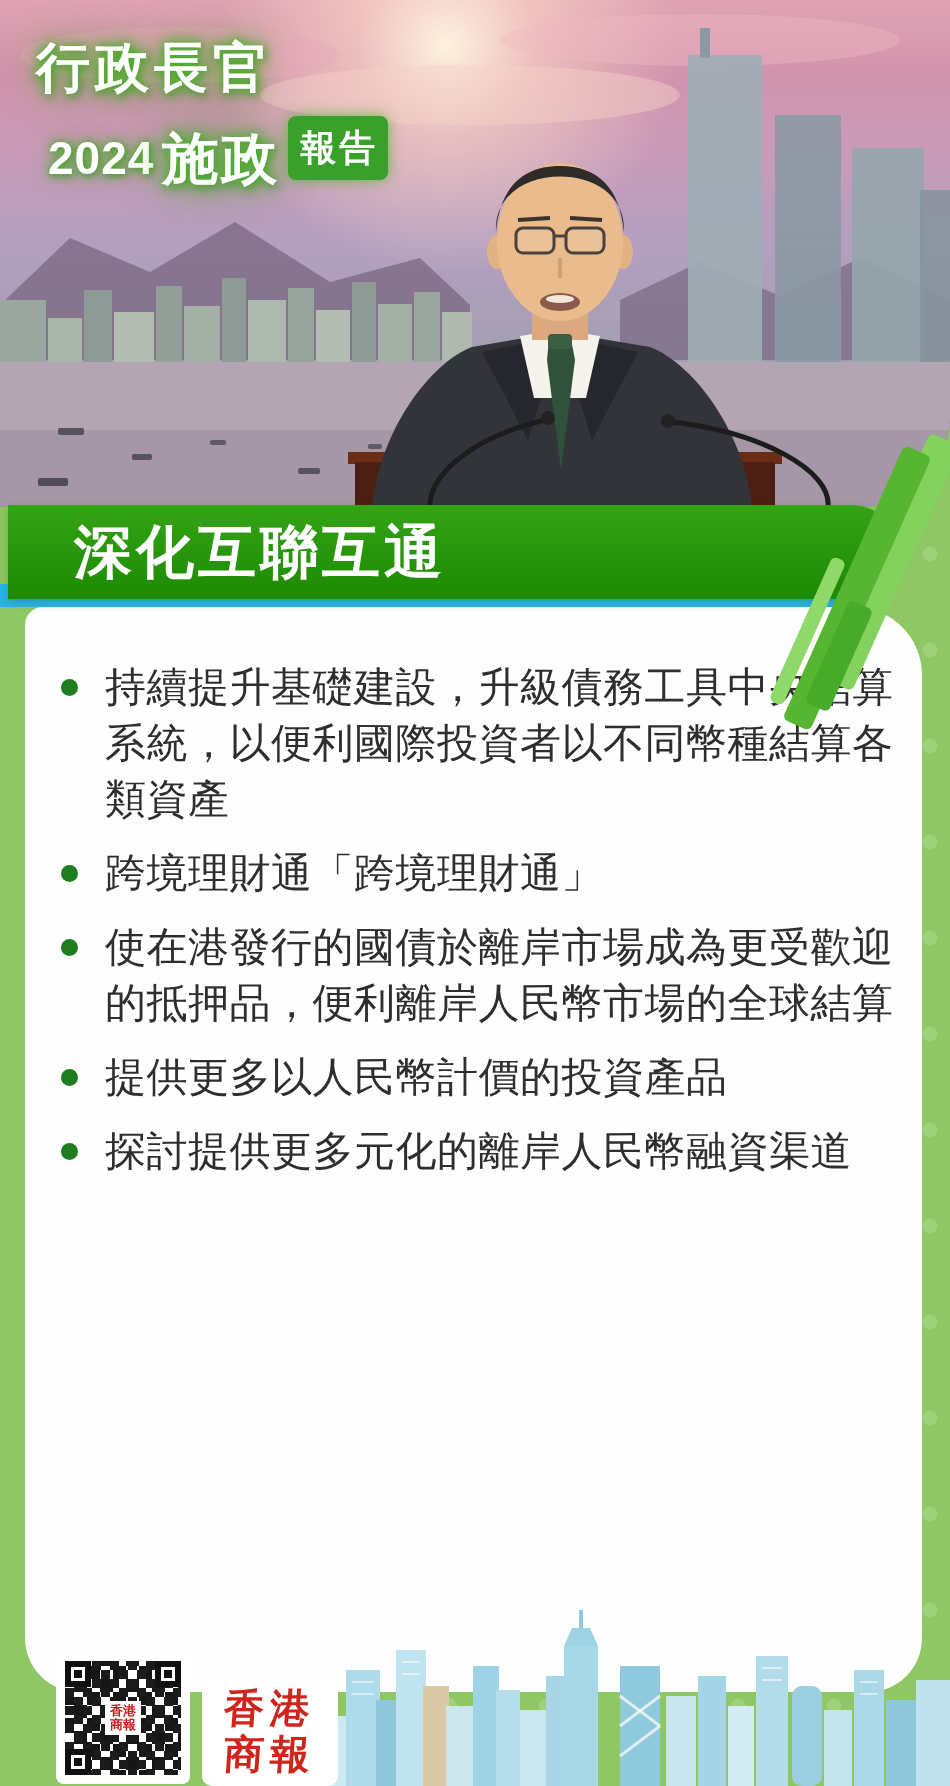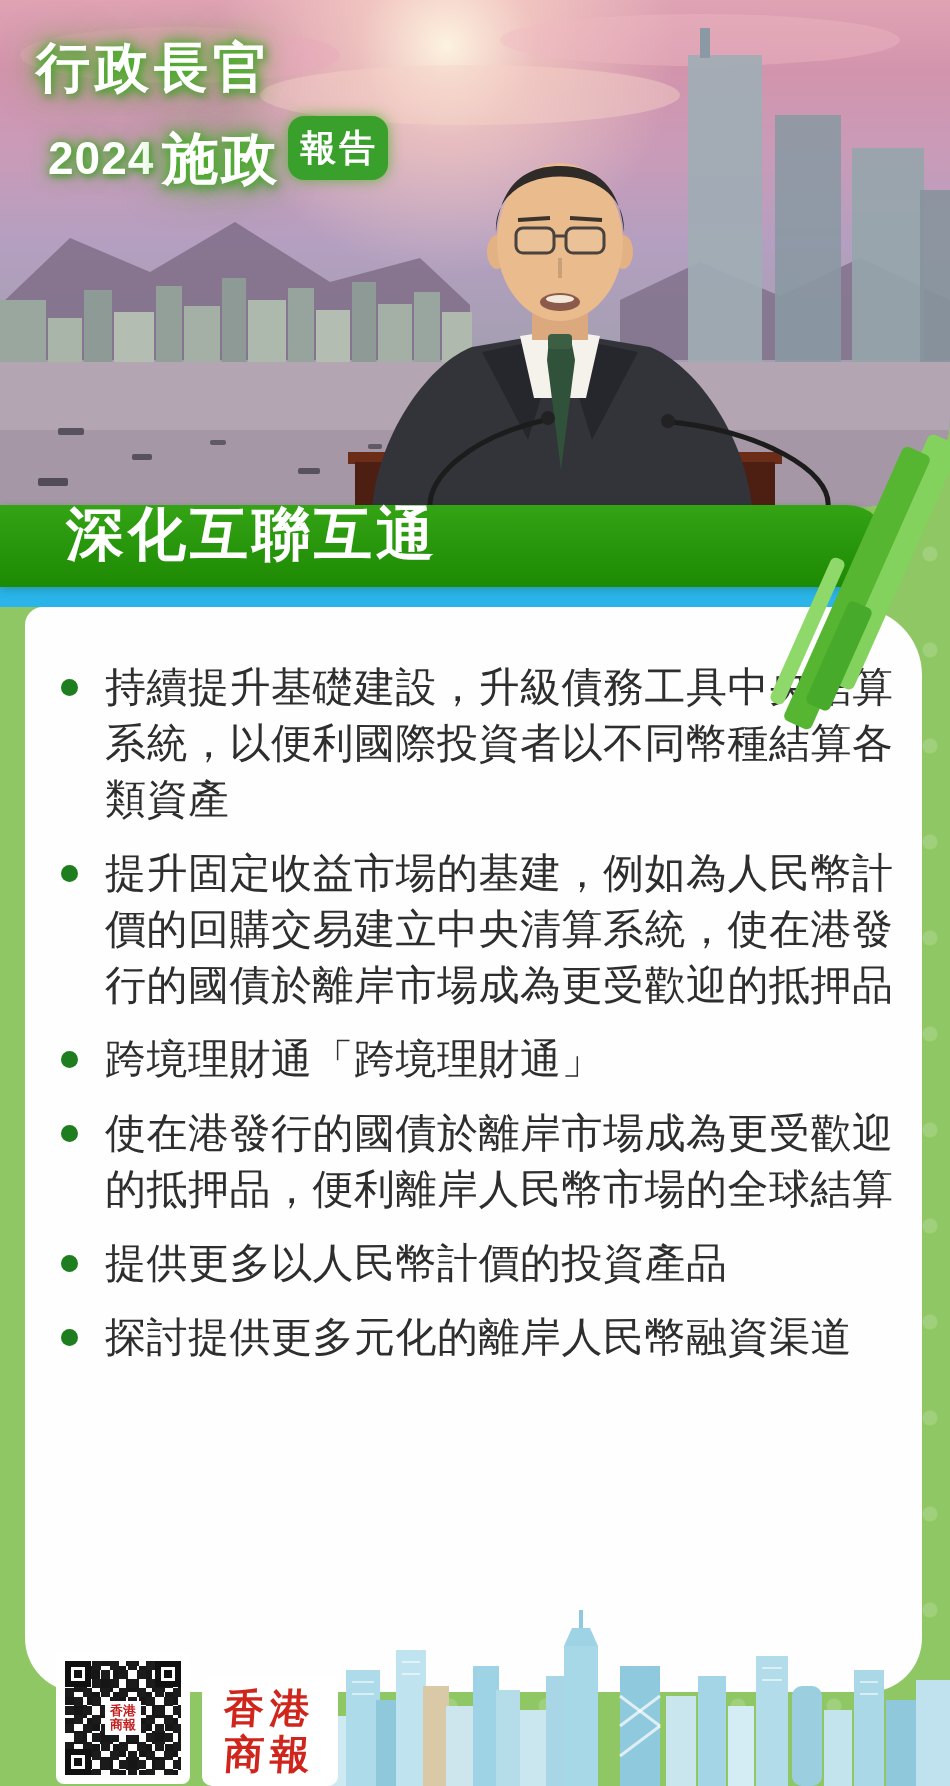--- a/index.html
+++ b/index.html
@@ -17,26 +17,26 @@
   .photo svg{position:absolute;left:0;top:0;}
   
   .logo-l1{position:absolute;left:36px;top:32px;z-index:7;color:#fff;font-size:54px;font-weight:700;letter-spacing:5px;
     text-shadow:0 0 10px rgba(72,176,40,.95),0 0 22px rgba(72,176,40,.9),0 0 38px rgba(72,176,40,.7),2px 3px 8px rgba(40,120,20,.6);}
   .logo-row{position:absolute;left:48px;top:88px;z-index:7;display:flex;align-items:flex-end;margin-top:28px;}
   .logo-year{color:#fff;font-size:46px;font-weight:600;letter-spacing:1px;line-height:1;margin-bottom:4px;
     text-shadow:0 0 10px rgba(72,176,40,.95),0 0 20px rgba(72,176,40,.85),2px 2px 6px rgba(40,120,20,.6);}
   .logo-big{color:#fff;font-size:56px;font-weight:900;line-height:.95;margin-left:8px;letter-spacing:3px;
     text-shadow:0 0 12px rgba(72,176,40,.95),0 0 24px rgba(72,176,40,.9),0 0 40px rgba(72,176,40,.7),2px 3px 8px rgba(40,120,20,.6);}
   .logo-box{background:#3aa02c;color:#fff;font-size:36px;font-weight:800;letter-spacing:3px;
-    padding:8px 10px 7px 12px;border-radius:16px;margin-left:8px;margin-bottom:5px;
+    padding:8px 10px 7px 12px;border-radius:8px;margin-left:8px;margin-bottom:5px;
     box-shadow:0 0 14px rgba(72,176,40,.8);}
   
-  .banner{position:absolute;left:0;top:505px;width:888px;height:82px;z-index:4;
+  .banner{position:absolute;left:8px;top:505px;width:888px;height:94px;z-index:4;
     background:linear-gradient(180deg,#34a315 0%,#1d8a03 100%);
-    border-radius:0 44px 44px 0;display:flex;
+    border-radius:0 44px 44px 0;display:flex;align-items:center;
     box-shadow:0 3px 8px rgba(20,80,10,.25);}
   .banner .btitle{color:#fff;font-size:58px;font-weight:900;letter-spacing:4px;padding-left:66px;line-height:1;}
   .cyan-strip{position:absolute;left:0;top:584px;width:858px;height:23px;background:#2ab4ea;
     border-radius:0 14px 14px 0;z-index:3;}
   
   .slash{position:absolute;border-radius:6px;transform-origin:center;}
   .slash.s1{left:842px;top:438px;width:30px;height:300px;background:#56b631;transform:rotate(24deg);z-index:6;}
   .slash.s2{left:874px;top:428px;width:34px;height:268px;background:#83d25e;transform:rotate(24deg);z-index:5;}
   .slash.s3{left:800px;top:552px;width:15px;height:158px;background:#8ed96a;transform:rotate(24deg);z-index:6;}
   .slash.s4{left:826px;top:600px;width:26px;height:112px;background:#47aa2b;transform:rotate(24deg);z-index:6;}
@@ -155,24 +155,20 @@
   <div class="slash s2"></div>
   <div class="slash s1"></div>
   <div class="slash s3"></div>
   <div class="slash s4"></div>
 
   <div class="panel">
     <ul class="bullets">
       <li class="bullet">
         <span class="dot"></span>
         <span>持續提升基礎建設，升級債務工具中央結算系統，以便利國際投資者以不同幣種結算各類資產</span>
-      </li>
-      <li class="bullet">
-        <span class="dot"></span>
-        <span>提升固定收益市場的基建，例如為人民幣計價的回購交易建立中央清算系統，使在港發行的國債於離岸市場成為更受歡迎的抵押品</span>
       </li>
       <li class="bullet">
         <span class="dot"></span>
         <span>跨境理財通「跨境理財通」</span>
       </li>
       <li class="bullet">
         <span class="dot"></span>
         <span>使在港發行的國債於離岸市場成為更受歡迎的抵押品，便利離岸人民幣市場的全球結算</span>
       </li>
       <li class="bullet">

